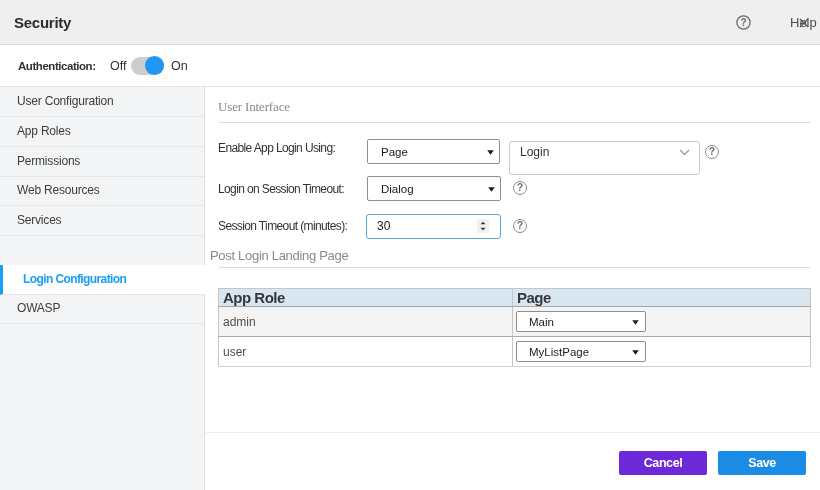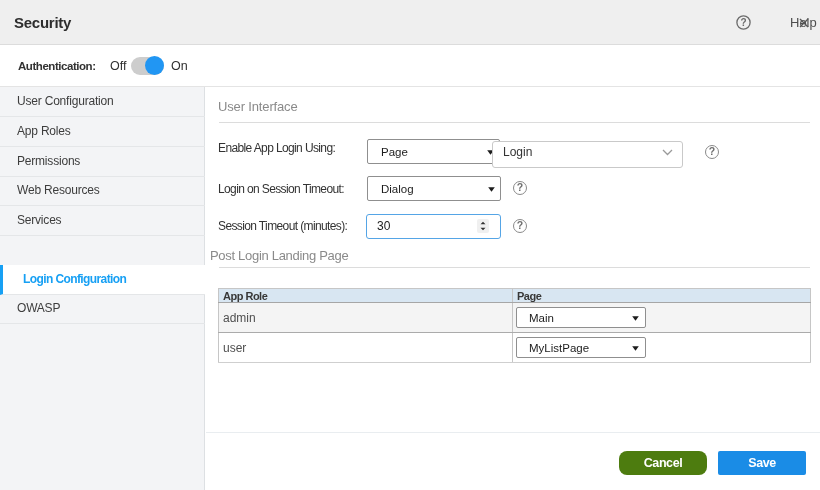--- a/index.html
+++ b/index.html
@@ -44,29 +44,29 @@
 
   .qcirc { width:14px; height:14px; border:1.5px solid #8a8a8a; border-radius:50%; color:#6f6f6f;
            font-size:10.5px; text-align:center; line-height:11px; font-weight:700;}
 
   
   table.tbl { border-collapse:collapse; width:592px; table-layout:fixed; font-size:12px; }
   .tbl th, .tbl td { border:1px solid #c6c6c6; padding:0 0 0 4px; text-align:left; }
   .tbl th { border-bottom-color:#a6a6a6; }
   .tbl tr.r1 td { border-bottom-color:#ababab; }
   .tbl tr.r2 td { border-bottom-color:#cfcfcf; }
-  .tbl th { background:#d8e6f2; height:14px; color:#383838; font-size:11px; letter-spacing:-0.5px;}
+  .tbl th { background:#d8e6f2; height:14px; color:#383838; font-size:15px; letter-spacing:-0.5px;}
   .tbl td { height:30px; color:#4f4f4f; }
   .tbl tr.r1 td { background:#f4f4f4;margin-top:40px; }
 
   
   .footline { left:206px; top:432px; width:614px; height:1px; background:#e9edf0; }
   .btn { position:absolute; top:451px; width:88px; height:24px; border-radius:2px; color:#fff;
          font-size:12.5px; font-weight:600; text-align:center; line-height:24px; letter-spacing:-0.4px;}
-  .btn-cancel { left:619px; background:#4d7c0f;border-radius:8px; }
+  .btn-cancel { left:619px; background:#6d28d9; }
   .btn-save { left:718px; background:#1a8ce6; }
 </style>
 </head>
 <body>
 
   <div class="abs hdr"></div>
   <div class="abs title">Security</div>
   <div class="abs icon-q">
     <svg width="15" height="15" viewBox="0 0 15 15">
       <circle cx="7.5" cy="7.5" r="6.6" fill="none" stroke="#6b6b6b" stroke-width="1.3"></circle>
@@ -90,31 +90,31 @@
   <div class="abs sidebar">
     <div class="sb-item" style="top:0">User Configuration</div>
     <div class="sb-item" style="top:30px">App Roles</div>
     <div class="sb-item" style="top:60px">Permissions</div>
     <div class="sb-item" style="top:89px">Web Resources</div>
     <div class="sb-item" style="top:119px">Services</div>
     <div class="sb-item active" style="top:178px">Login Configuration</div>
     <div class="sb-item" style="top:207px">OWASP</div>
   </div>
 
-  <div class="abs h2" style="left:218px; top:99px;">User Interface</div>
+  <div class="abs h2" style="left:218px; top:99px;font-family:Liberation Serif, serif;">User Interface</div>
   <div class="abs hr" style="left:219px; top:122px; width:591px;"></div>
 
   <div class="abs lbl" style="left:218px; top:141px;">Enable App Login Using:</div>
   <div class="abs sel1" style="left:367px; top:139px; width:133px; height:25px;">
     <span class="txt">Page</span>
     <svg class="abs" style="right:5px; top:10px;" width="7" height="5" viewBox="0 0 7 5">
       <path d="M0.2 0.2 L6.8 0.2 L3.5 4.8 Z" fill="#1c1c1c"></path>
     </svg>
   </div>
-  <div class="abs sel2" style="left:492px; top:141px; width:191px; height:27px;">
+  <div class="abs sel2" style="left:509px; top:141px; width:191px; height:34px;">
     <span style="position:absolute; left:10px; top:3px;">Login</span>
     <svg class="abs" style="right:9px; top:7px;" width="11" height="7" viewBox="0 0 11 7">
       <path d="M1 1 L5.5 5.5 L10 1" fill="none" stroke="#9a9a9a" stroke-width="1.3"></path>
     </svg>
   </div>
   <div class="abs qcirc" style="left:705px; top:145px;">?</div>
 
   <div class="abs lbl" style="left:218px; top:182px;">Login on Session Timeout:</div>
   <div class="abs sel1" style="left:367px; top:176px; width:134px; height:25px;">
     <span class="txt">Dialog</span>

